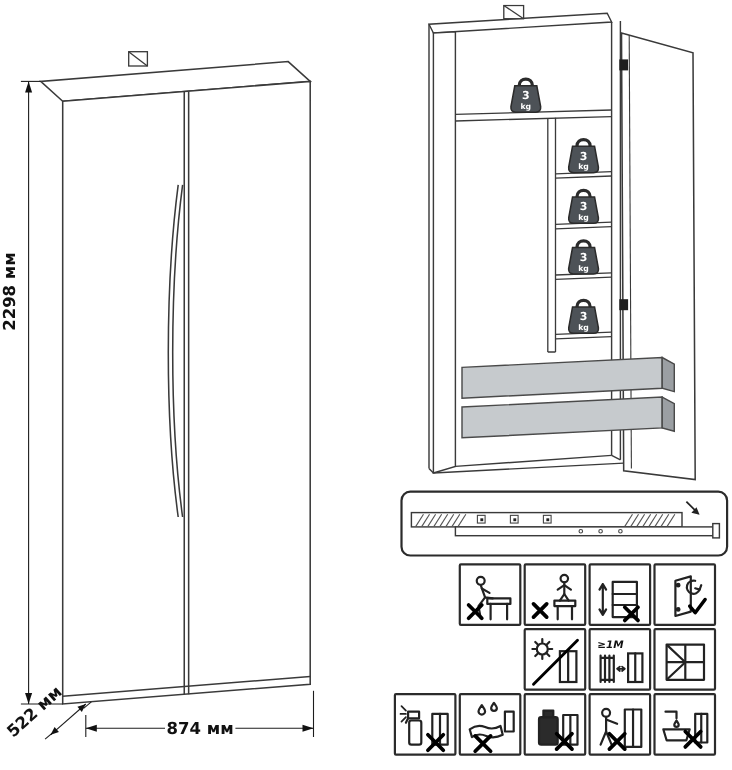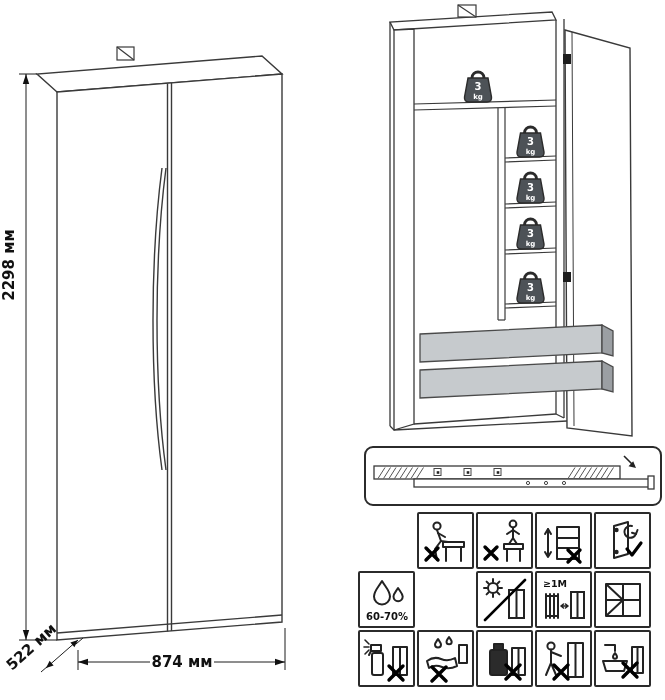--- a/index.html
+++ b/index.html
@@ -2,21 +2,21 @@
 <html><head>
 <meta charset="utf-8">
 <style>
   * { margin:0; padding:0; box-sizing:border-box; }
   body { background:#fff; font-family:"DejaVu Sans", sans-serif; }
   .canvas { position:relative; width:665px; height:700px; background:#fff; overflow:hidden; }
   .abs { position:absolute; }
   .cell {
     position:absolute; width:57px; height:57px;
     border:2px solid #2b2b2b; border-radius:2px; background:#fff;
-    display:flex; align-items:center; justify-content:center;
+    display:flex; align-items:flex-end; justify-content:center;font-style:italic;
   }
   .slide-box {
     position:absolute; left:364px; top:446px; width:298px; height:60px;
     border:2px solid #2b2b2b; border-radius:9px; background:#fff;
     display:flex; align-items:center; justify-content:center;
   }
   svg { display:block; }
   .dim { font-weight:bold; fill:#111; }
 </style>
 </head>
@@ -234,29 +234,20 @@
         <polygon points="15,9 29,5 29,37 15,41"></polygon>
         <circle cx="17.5" cy="13" r="1.2" fill="#222"></circle>
         <circle cx="17.5" cy="35" r="1.2" fill="#222"></circle>
         <path d="M33,9 a6,6 0 1 0 4,8"></path>
         <path d="M37,17 l1.5,-4 M37,17 l-4,-1.2"></path>
       </g>
       <path d="M28,32 l5,6 l9,-12" stroke="#000" stroke-width="3.2" fill="none" stroke-linecap="round" stroke-linejoin="round"></path>
     </svg>
   </div>
 
-  <div class="cell" style="left:358px;top:571px">
-    <svg width="48" height="48" viewBox="0 0 48 48">
-      <g stroke="#222" stroke-width="2" fill="none" stroke-linejoin="round">
-        <path d="M19,5 C15.5,11 11,15 11,20.5 a8,8 0 0 0 16,0 C27,15 22.5,11 19,5 Z"></path>
-        <path d="M35,12 C33,15.4 30.5,17.6 30.5,20.6 a4.6,4.6 0 0 0 9.2,0 C39.7,17.6 37,15.4 35,12 Z"></path>
-      </g>
-      <text x="24" y="44" text-anchor="middle" font-size="10" font-weight="bold" fill="#111">60-70%</text>
-    </svg>
-  </div>
   <div class="cell" style="left:476px;top:571px">
     <svg width="48" height="48" viewBox="0 0 48 48">
       <g stroke="#222" stroke-width="2" fill="none" stroke-linecap="round">
         <circle cx="12" cy="12" r="5"></circle>
         <path d="M12,3 V6 M12,18 V21 M3,12 H6 M18,12 H21 M5.6,5.6 L7.7,7.7 M16.3,16.3 L18.4,18.4 M5.6,18.4 L7.7,16.3 M16.3,7.7 L18.4,5.6"></path>
         <rect x="28" y="14" width="15" height="28"></rect>
         <line x1="35.5" y1="14" x2="35.5" y2="42"></line>
       </g>
       <line x1="4" y1="44" x2="44" y2="4" stroke="#000" stroke-width="2.6" stroke-linecap="round"></line>
     </svg>

